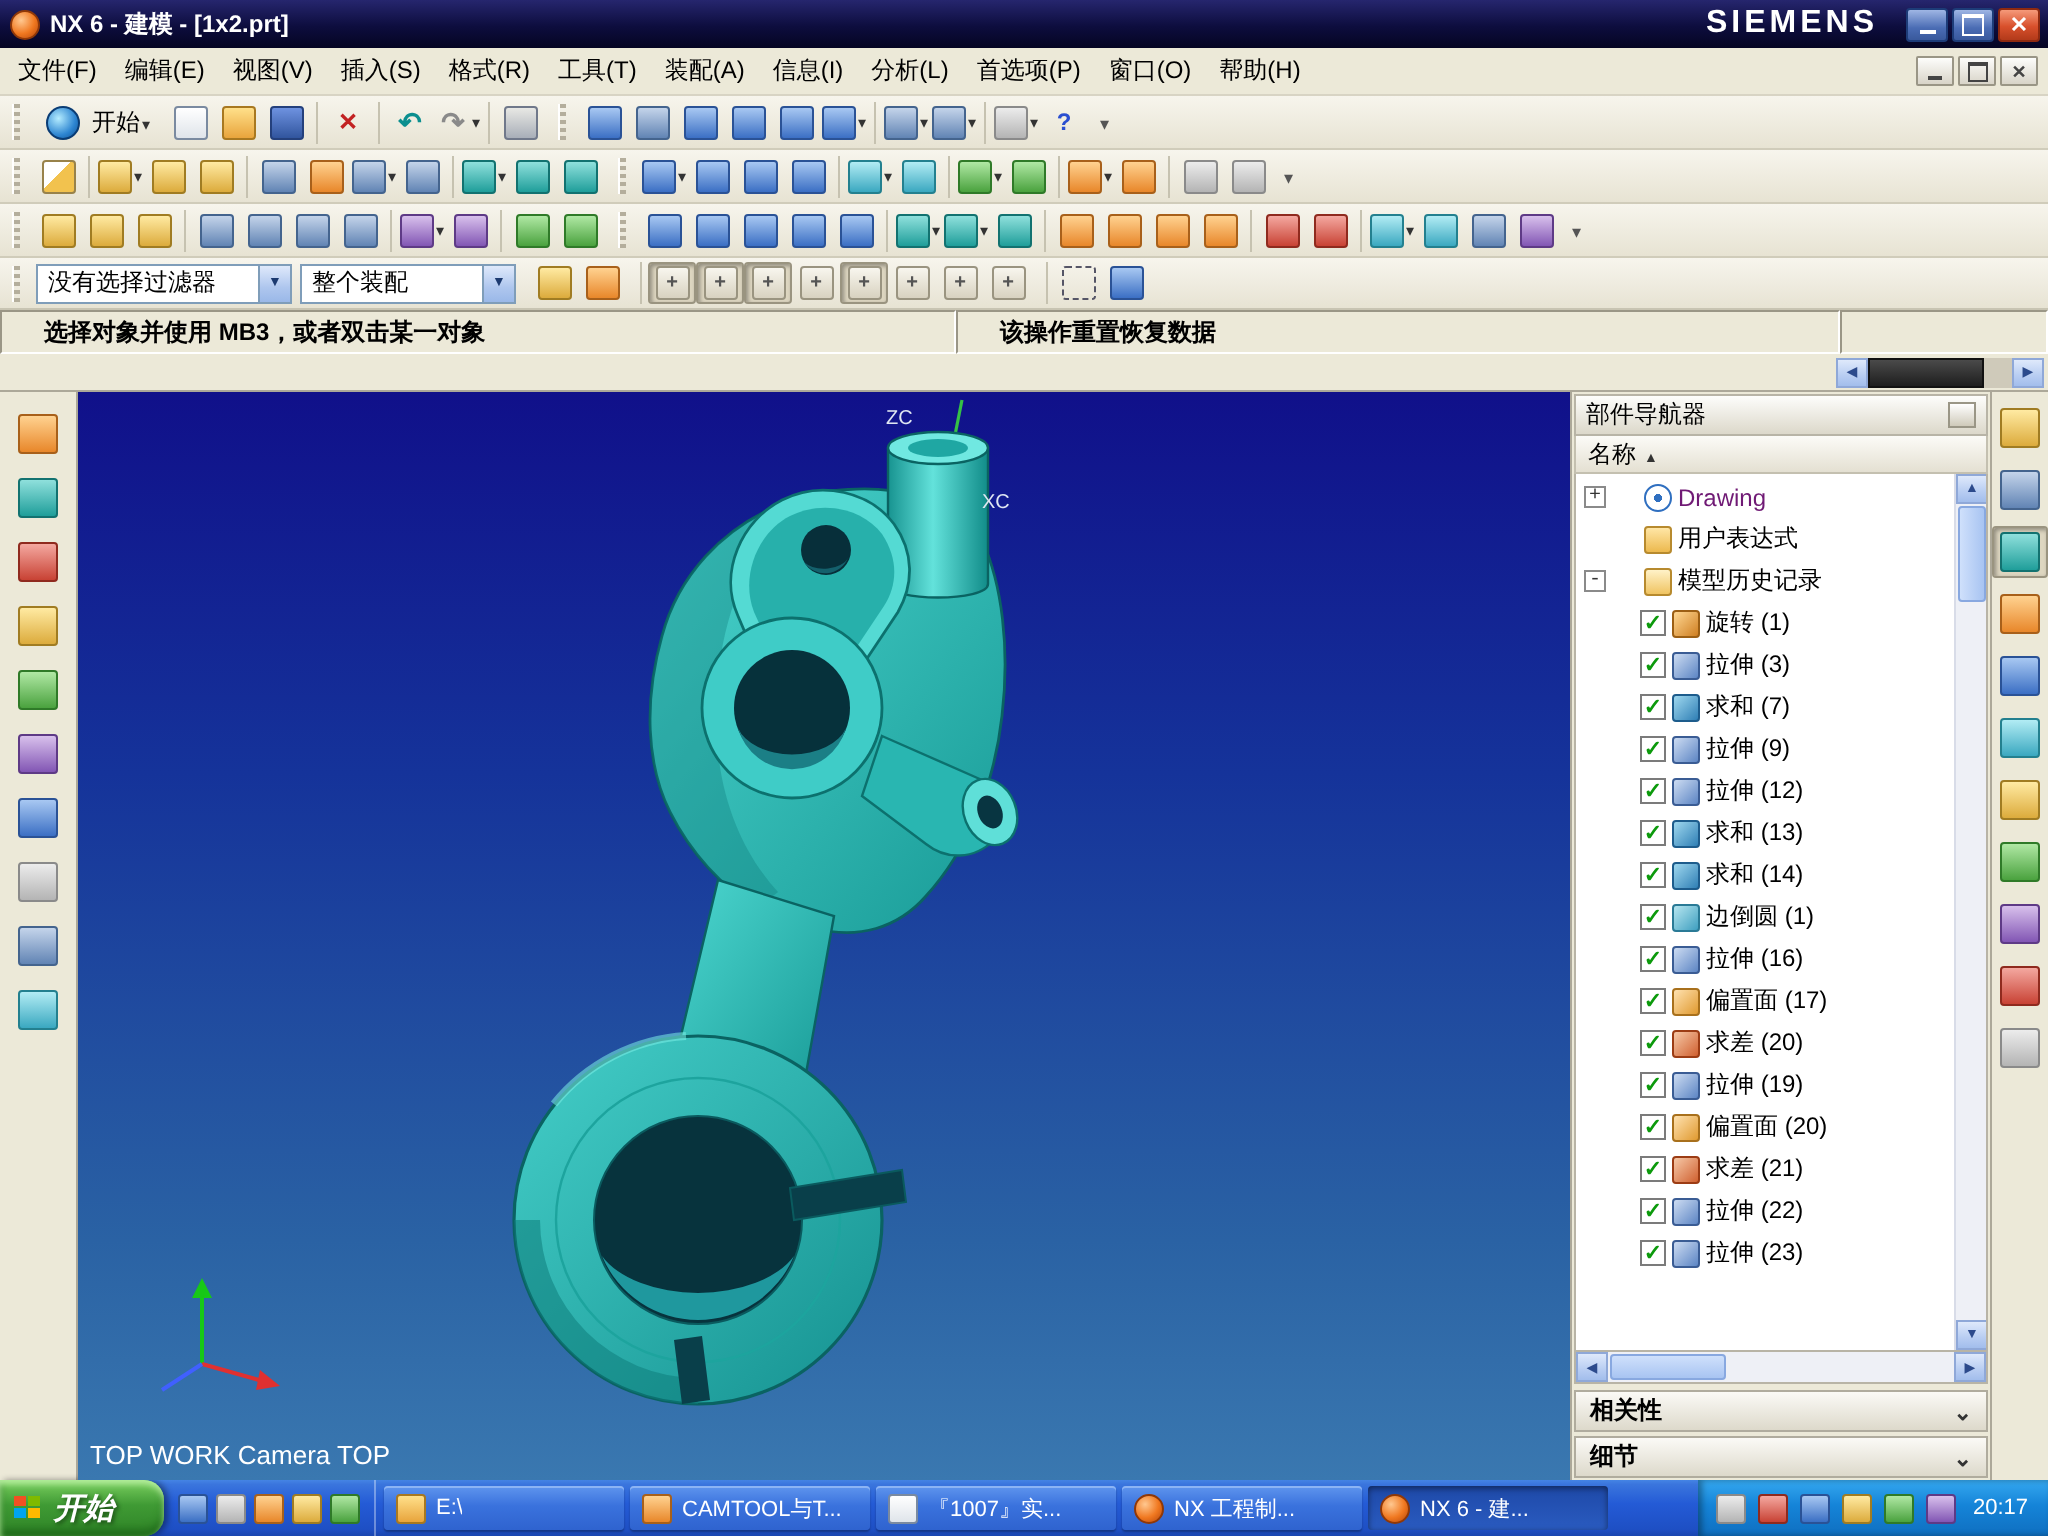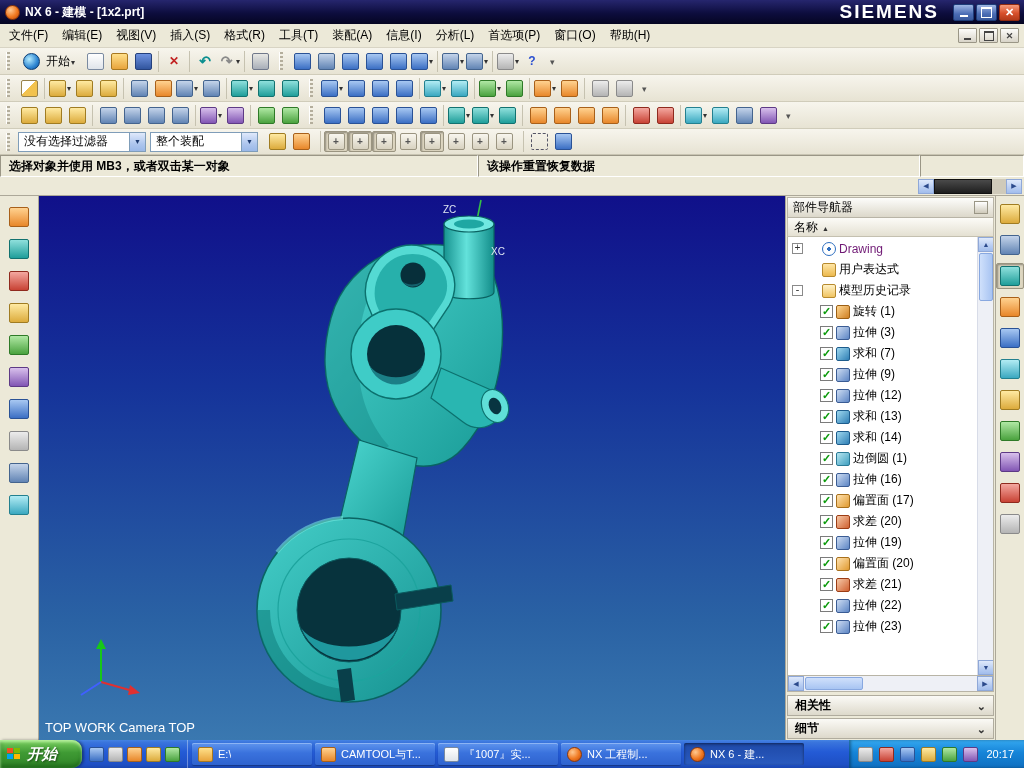--- a/index.html
+++ b/index.html
@@ -3,21 +3,21 @@
 <meta charset="utf-8">
 <style>
   html,body{margin:0;padding:0;width:1024px;height:768px;overflow:hidden;
     font-family:"Liberation Sans",sans-serif;font-size:12px;background:#ece9d8;}
   *{box-sizing:border-box;}
 
   
   .titlebar{height:24px;display:flex;align-items:center;gap:4px;padding:0 4px;
     background:linear-gradient(180deg,#26266e,#0d0d3e 55%,#050522);color:#fff;}
   .titlebar .title{font-weight:bold;font-size:12px;}
-  .brand{margin-left:auto;font-weight:bold;font-size:19px;letter-spacing:2px;}
+  .brand{margin-left:auto;font-weight:bold;font-size:16px;letter-spacing:2px;}
   .wbtns{display:flex;gap:2px;margin-left:10px;}
   .wbtn{width:21px;height:17px;border-radius:2px;display:flex;align-items:center;justify-content:center;color:#fff;}
   .wbtn.min,.wbtn.max{background:linear-gradient(#9fb6e4,#4a6cb4 60%,#39599c);border:1px solid #1d3c78;}
   .wbtn.close{background:linear-gradient(#f59a7a,#d8502c 55%,#b23a1a);border:1px solid #8f2a10;}
   .wbtn.min::before{content:"";width:8px;height:2px;background:#fff;margin-top:8px;}
   .wbtn.max::before{content:"";width:9px;height:8px;border:1px solid #fff;border-top-width:2px;}
   .wbtn.close::before{content:"✕";font-size:11px;font-weight:bold;}
 
   
   .menubar{height:24px;display:flex;align-items:center;background:#ece9d8;border-bottom:1px solid #d8d4c4;padding:0 2px;}
@@ -81,21 +81,21 @@
   .combo-val{padding:0 5px;white-space:nowrap;font-size:12px;}
   .combo-btn{width:16px;height:100%;display:flex;align-items:center;justify-content:center;
     background:linear-gradient(#dfe9fb,#aec6ee 60%,#9ab8e8);border-left:1px solid #7f9db9;}
   .combo-btn::before{content:"▼";font-size:7px;color:#1c3a70;}
   .combo.filter{width:128px;}.combo.scope{width:108px;}
   .combo .combo-val{flex:1;}
 
   
   .pbar{height:22px;display:flex;background:#ece9d8;}
   .pcell{border:1px solid;border-color:#9a9686 #fff #fff #9a9686;display:flex;align-items:center;
-    padding:0 8px;font-weight:bold;font-size:12px;white-space:nowrap;overflow:hidden;}
+    padding:0 21px;font-weight:bold;font-size:12px;white-space:nowrap;overflow:hidden;}
   .pcell.c1{width:478px;}
   .pcell.c2{flex:1;}
   .pcell.c3{width:104px;}
 
   
   .rail{height:19px;display:flex;align-items:center;background:#ece9d8;border-bottom:1px solid #aca899;padding:0 2px;}
   .rail .spacer{flex:1;}
   .sb-btn{width:16px;height:15px;background:linear-gradient(#dfe9fb,#b8cdf2 60%,#a2bdec);
     border:1px solid #8fa8d8;color:#2c4a8c;display:flex;align-items:center;justify-content:center;font-size:7px;}
   .sb-btn::before{font-size:7px;}

